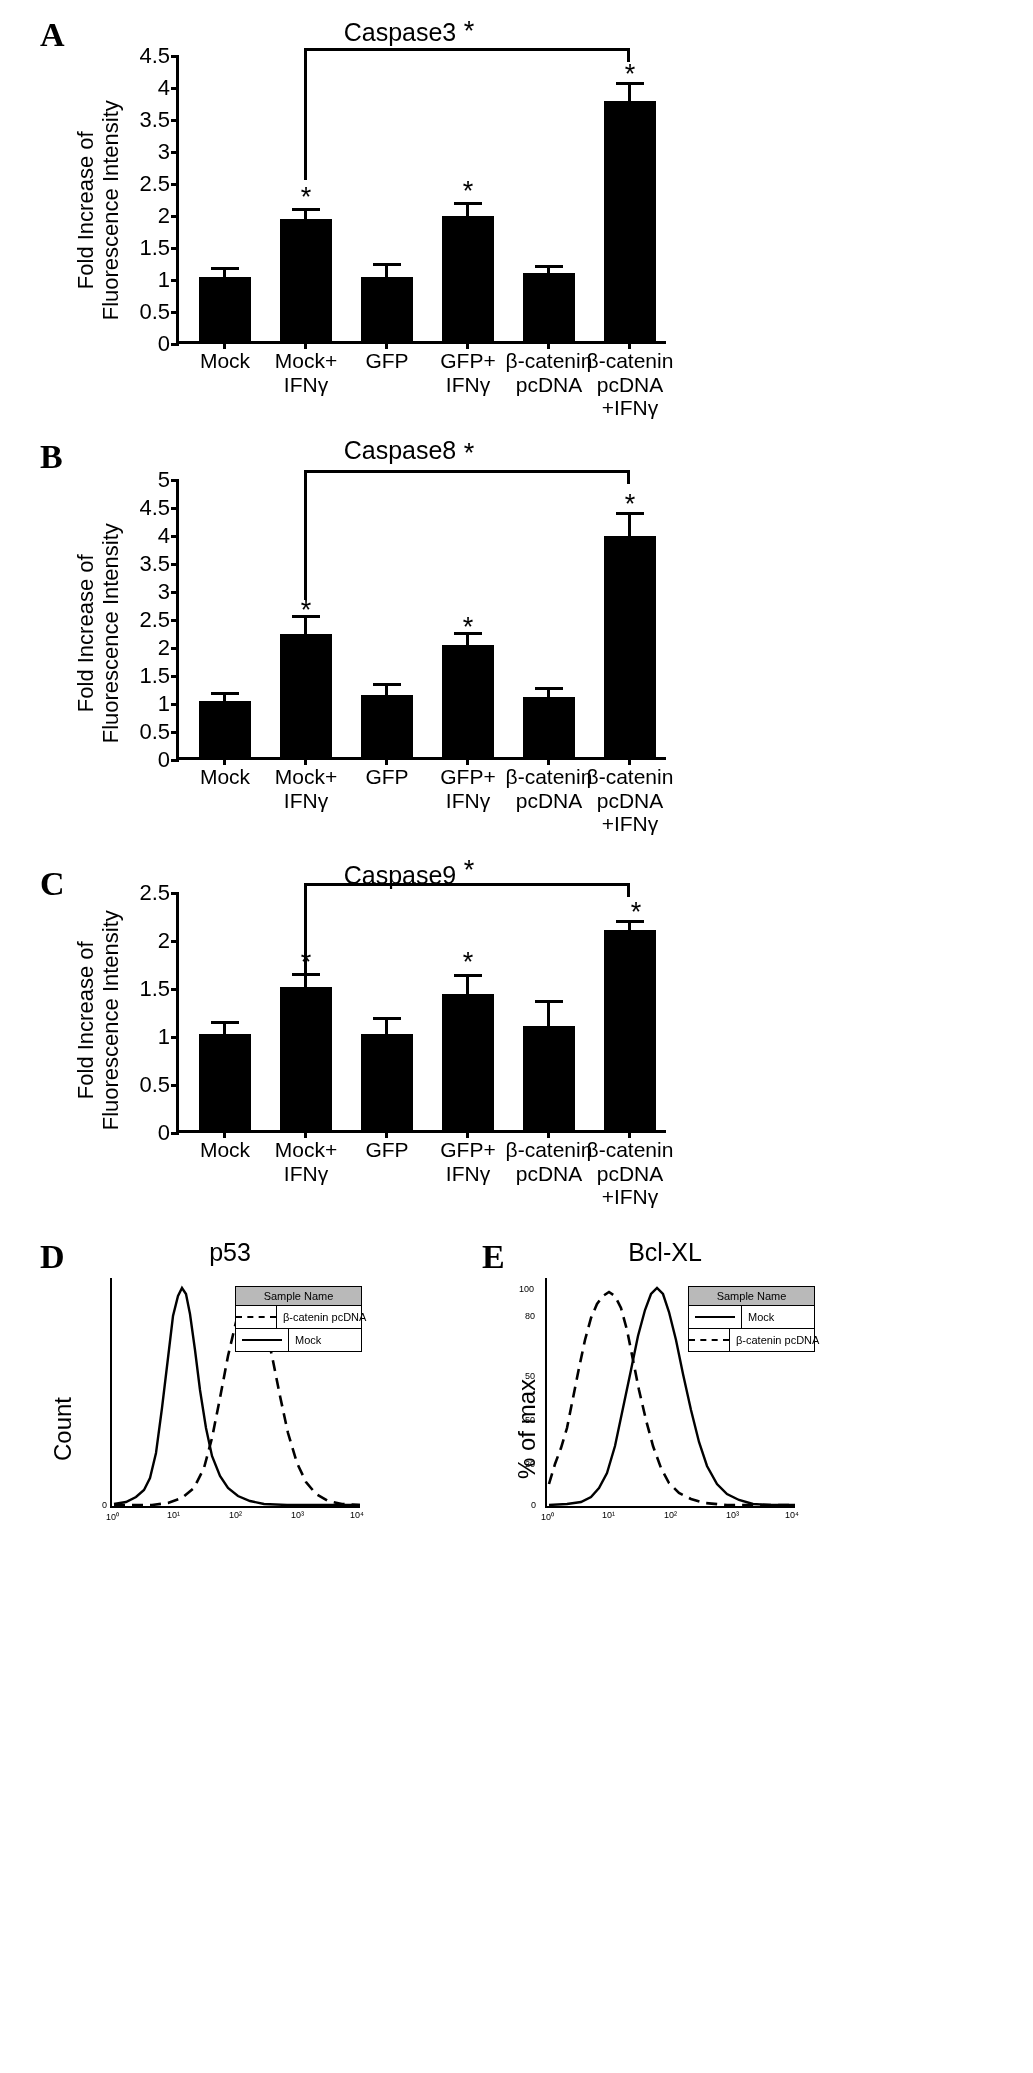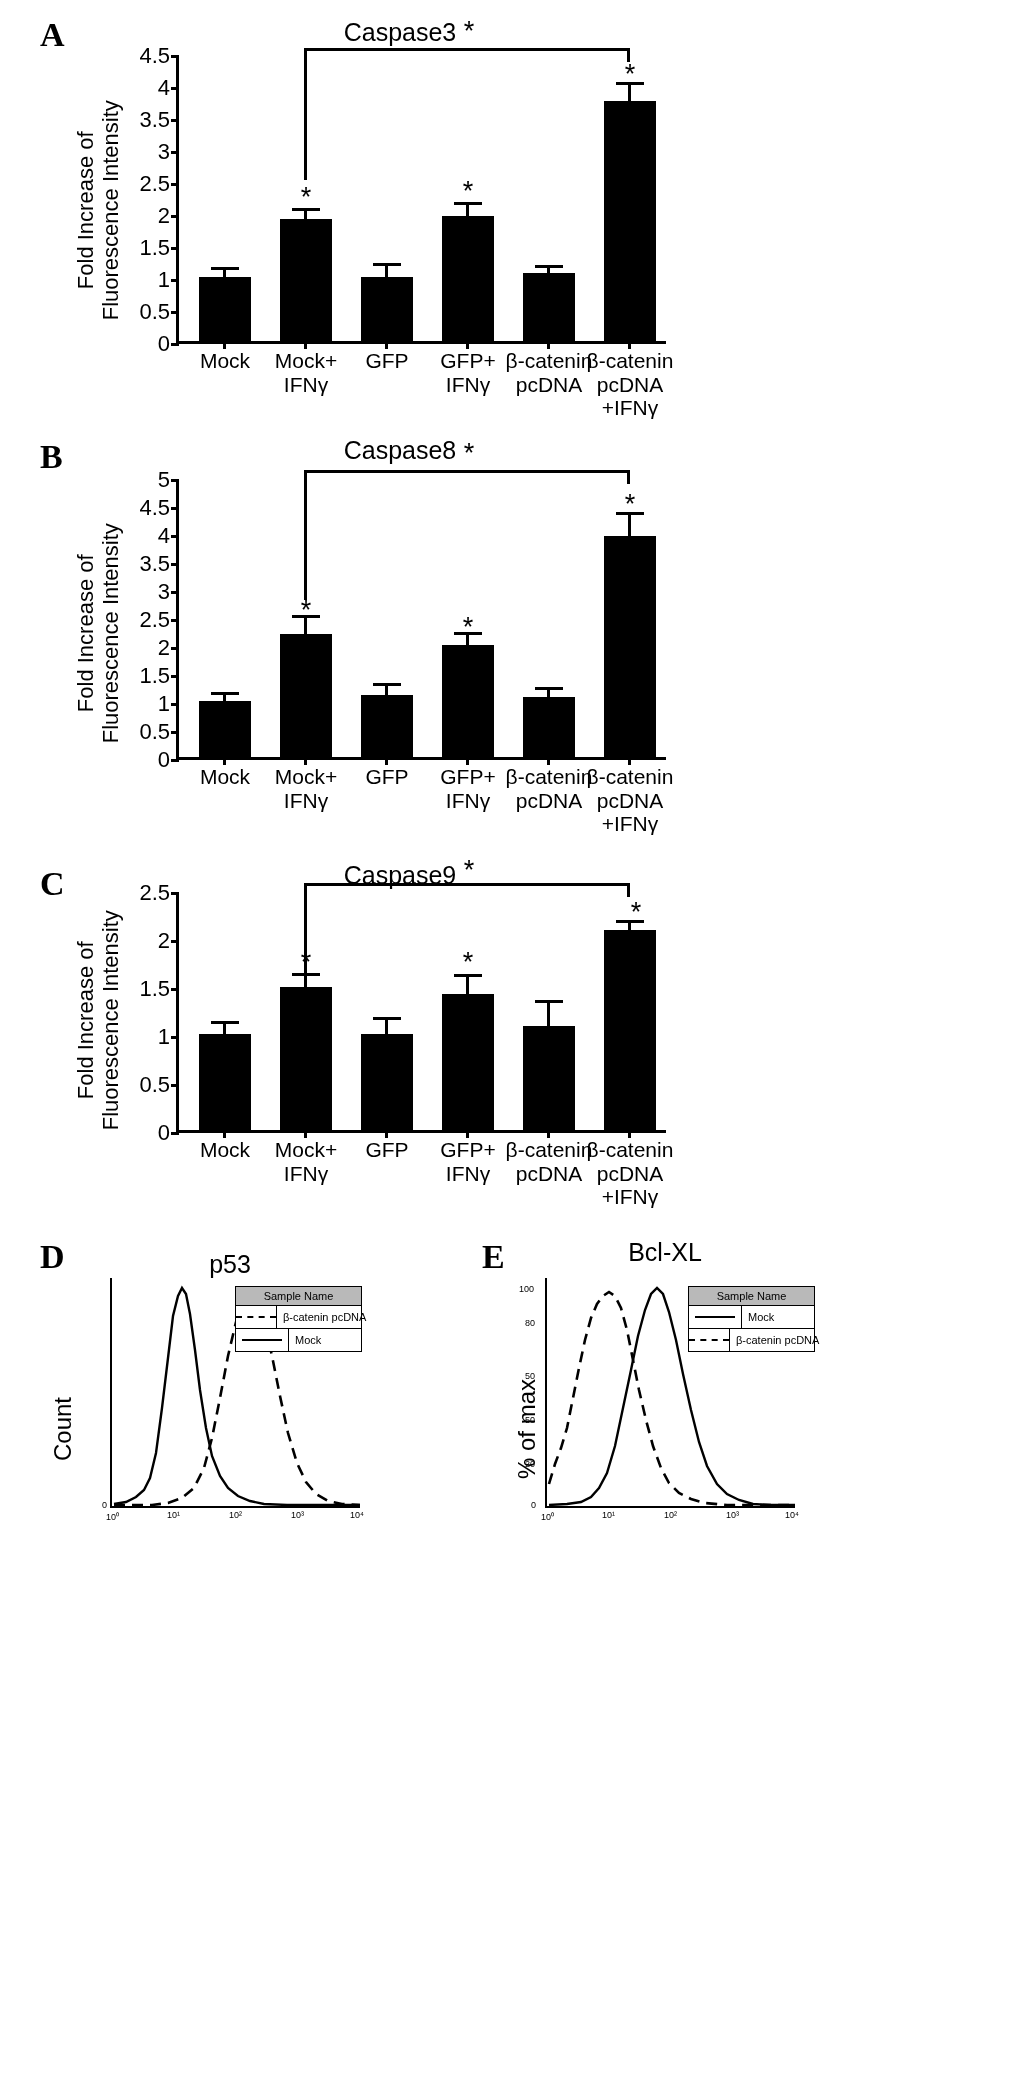--- a/index.html
+++ b/index.html
@@ -257,21 +257,21 @@
 
     <div class="brk" style="left:125px;top:-10px;width:326px;height:3px;"></div>
     <div class="brk" style="left:125px;top:-10px;width:3px;height:100px;"></div>
     <div class="brk" style="left:448px;top:-10px;width:3px;height:14px;"></div>
     <div class="brkstar" style="left:290px;top:-36px;">*</div>
   </div>
 </div>
 
 <div class="panel" style="left:0;top:1230px;width:520px;height:330px;">
   <div class="panel-letter" style="left:40px;top:10px;">D</div>
-  <div class="panel-title" style="left:140px;top:8px;width:180px;margin-top:12px;">p53</div>
+  <div class="panel-title" style="left:140px;top:8px;width:180px;">p53</div>
 
   <div class="flow-y" style="left:18px;top:185px;width:90px;text-align:center;transform:rotate(-90deg);">Count</div>
 
   <div class="flowbox" style="left:110px;top:48px;width:250px;height:230px;">
     <svg width="248" height="228" viewBox="0 0 248 228" style="position:absolute;left:0;top:0;">
       <polyline fill="none" stroke="#000" stroke-width="2.4" points="2,226 14,224 24,219 32,212 38,200 44,175 50,130 56,80 61,38 66,18 70,10 74,16 78,36 83,72 88,112 94,150 100,178 108,198 116,210 126,218 138,223 152,226 175,227 248,227"></polyline>
       <polyline fill="none" stroke="#000" stroke-width="2.6" stroke-dasharray="11,7" points="2,227 40,227 56,225 70,220 82,210 92,190 100,160 108,120 116,78 124,44 131,24 138,16 145,22 152,42 160,78 168,118 176,155 185,185 194,204 204,216 216,223 230,226 248,227"></polyline>
     </svg>
 
     <div class="flow-ax" style="left:-10px;top:222px;">0</div>
@@ -304,21 +304,21 @@
   <div class="panel-title" style="left:75px;top:8px;width:180px;">Bcl-XL</div>
 
   <div class="flow-y" style="left:-48px;top:185px;width:150px;text-align:center;transform:rotate(-90deg);">% of max</div>
 
   <div class="flowbox" style="left:45px;top:48px;width:250px;height:230px;">
     <svg width="248" height="228" viewBox="0 0 248 228" style="position:absolute;left:0;top:0;">
       <polyline fill="none" stroke="#000" stroke-width="2.6" stroke-dasharray="11,7" points="2,206 8,186 14,170 20,150 26,120 32,90 38,62 44,40 50,26 56,18 62,14 68,18 74,30 80,52 86,82 92,112 99,142 106,168 114,190 122,205 132,215 144,221 158,225 180,227 248,227"></polyline>
       <polyline fill="none" stroke="#000" stroke-width="2.4" points="2,227 20,226 34,224 44,219 52,210 60,195 68,168 76,130 84,92 91,58 98,32 104,16 110,10 116,16 122,34 129,62 136,96 144,132 152,164 160,188 170,206 180,216 192,222 206,226 224,227 248,227"></polyline>
     </svg>
     <div class="flow-ax" style="left:-28px;top:6px;">100</div>
-    <div class="flow-ax" style="left:-22px;top:40px;">80</div>
+    <div class="flow-ax" style="left:-22px;top:33px;">80</div>
     <div class="flow-ax" style="left:-22px;top:93px;">50</div>
     <div class="flow-ax" style="left:-22px;top:137px;">50</div>
     <div class="flow-ax" style="left:-22px;top:181px;">20</div>
     <div class="flow-ax" style="left:-16px;top:222px;">0</div>
     <div class="flow-ax" style="left:-6px;top:232px;">10⁰</div>
     <div class="flow-ax" style="left:55px;top:232px;">10¹</div>
     <div class="flow-ax" style="left:117px;top:232px;">10²</div>
     <div class="flow-ax" style="left:179px;top:232px;">10³</div>
     <div class="flow-ax" style="left:238px;top:232px;">10⁴</div>
   </div>

